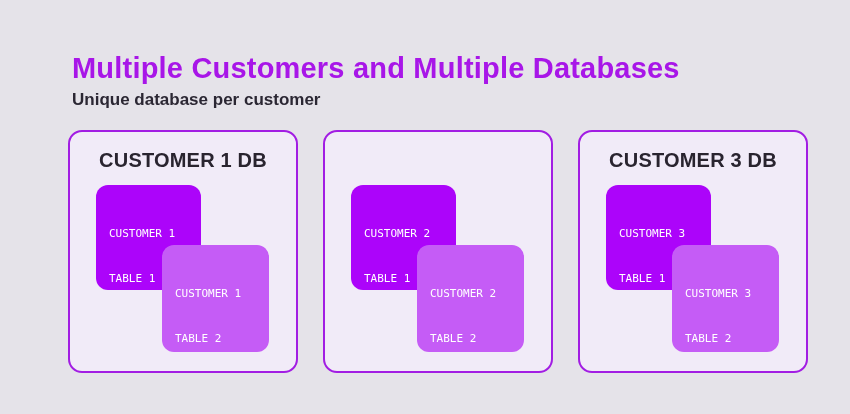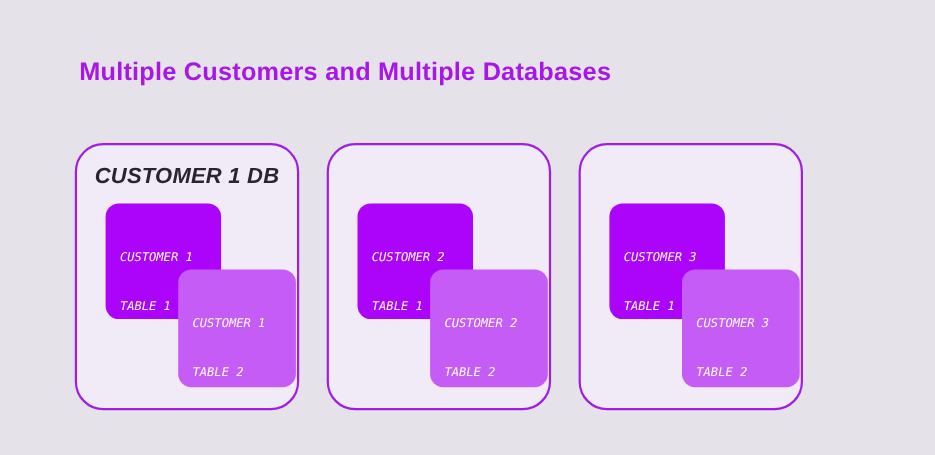--- a/index.html
+++ b/index.html
@@ -17,41 +17,40 @@
   html, body {
     width: 850px; height: 414px;
     font-family: "Liberation Sans", sans-serif;
     background: var(--page-bg);
     overflow: hidden;
   }
   .stage { position: relative; width: 850px; height: 414px; }
 
   .diagram-title {
     position: absolute; left: 72px; top: 52px;
-    font-size: 23px; font-weight: bold;
+    font-size: 29px; font-weight: bold;
     color: var(--title-color);
     letter-spacing: 0.2px;
   }
   .diagram-subtitle {
     position: absolute; left: 72px; top: 90px;
     font-size: 17px; font-weight: bold;
     color: var(--subtitle-color);
   }
 
   .cards-row {
     position: absolute; left: 68px; top: 130px;
     display: flex; gap: 25px;
   }
   .db-card {
     position: relative;
-    width: 204px; height: 243px;
+    width: 230px; height: 243px;
     background: var(--card-bg);
     border: 2px solid var(--card-border);
-    border-radius: 26px;
-    font-style: italic;
+    border-radius: 14px;
   }
   .db-card-title {
     margin-top: 17px;
     text-align: center;
     font-size: 20px; font-weight: bold;
     color: var(--card-title-color);
     letter-spacing: 0.2px;
   }
   .table-box {
     position: absolute;
@@ -76,20 +75,21 @@
     z-index: 2;
   }
 </style>
 </head>
 <body>
 
 <div class="stage">
 
   <div class="diagram-title">Multiple Customers and Multiple Databases</div>
 
+  <div class="diagram-subtitle">Unique database per customer</div>
 
   <div class="cards-row">
 
     <div class="db-card">
       <div class="db-card-title">CUSTOMER 1 DB</div>
       <div class="table-box table-box-1">
         <div>CUSTOMER 1</div>
         <div>TABLE 1</div>
       </div>
       <div class="table-box table-box-2">
@@ -103,20 +103,21 @@
         <div>CUSTOMER 2</div>
         <div>TABLE 1</div>
       </div>
       <div class="table-box table-box-2">
         <div>CUSTOMER 2</div>
         <div>TABLE 2</div>
       </div>
     </div>
 
     <div class="db-card">
+      <div class="db-card-title">CUSTOMER 3 DB</div>
       <div class="table-box table-box-1">
         <div>CUSTOMER 3</div>
         <div>TABLE 1</div>
       </div>
       <div class="table-box table-box-2">
         <div>CUSTOMER 3</div>
         <div>TABLE 2</div>
       </div>
     </div>
 

